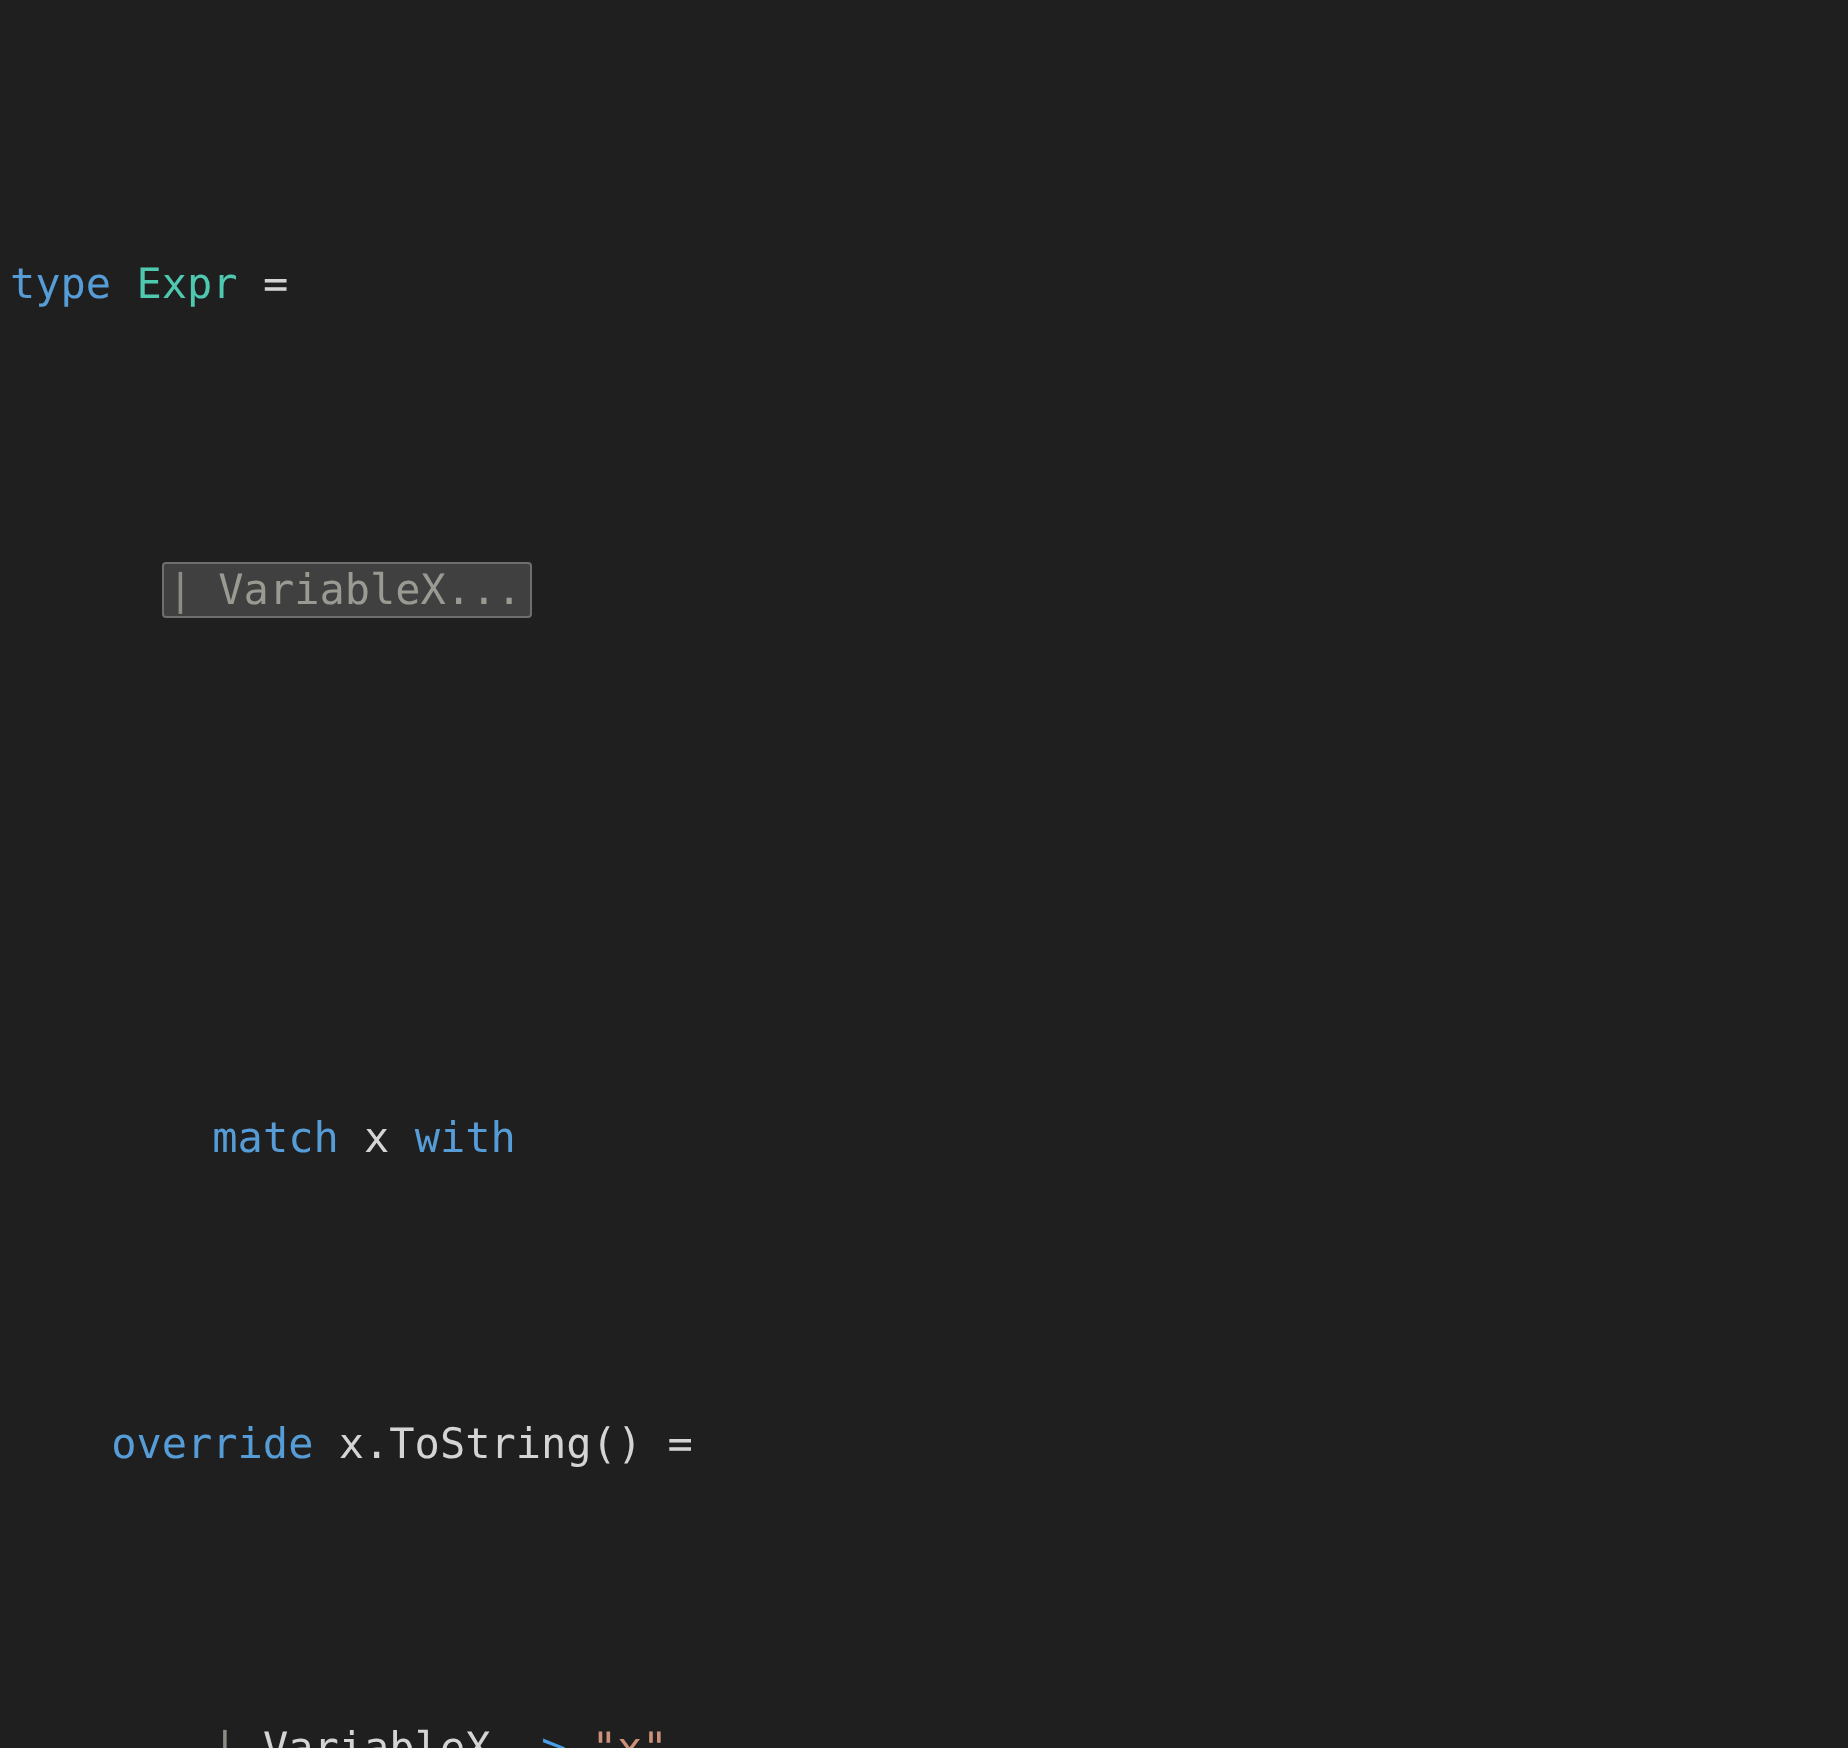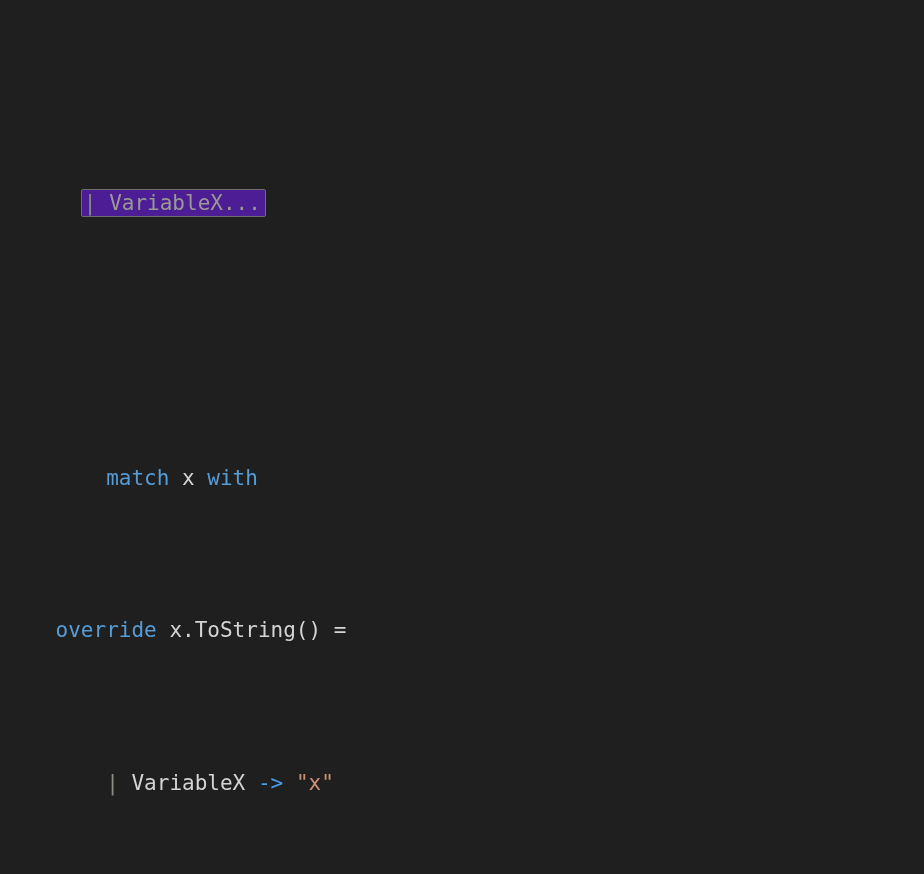--- a/index.html
+++ b/index.html
@@ -42,41 +42,42 @@
   .op    { color: #d4d4d4; }            
   .arrow { color: #4a9eea; }            
   .pipe  { color: #8c8c84; }            
   .str   { color: #ce9178; }            
 
   
   .fold-line { height: 30.5px; }
   .fold-box {
     display: inline-block;
     border: 1px solid #6e6e6e;
-    background: #4c1d95;
+    background: #404040;
     border-radius: 2px;
     padding: 0px 4px 0px 2px;
     line-height: 26px;
     height: 26px;
     vertical-align: top;
     margin-top: 1px;
     color: #9a9a93;
     cursor: pointer;
   }
   .fold-box .fold-pipe { color: #8c8c84; }
   .fold-box .fold-txt  { color: #9a9a93; }
   .fold-indent { color: transparent; }
 </style>
 </head>
 <body>
 
 <div id="editor-root">
   <div id="code-surface">
 
     
+    <div class="line"><span class="kw">type</span><span class="id"> </span><span class="typ">Expr</span><span class="id"> </span><span class="op">=</span></div>
 
     
     <div class="fold-line"><span class="fold-indent">      </span><span class="fold-box"><span class="fold-pipe">|</span><span class="fold-txt"> VariableX...</span></span></div>
 
     <div class="line blank"> </div>
 
     
     <div class="line"><span>        </span><span class="kw">match</span><span class="id"> x </span><span class="kw">with</span></div>
 
     

